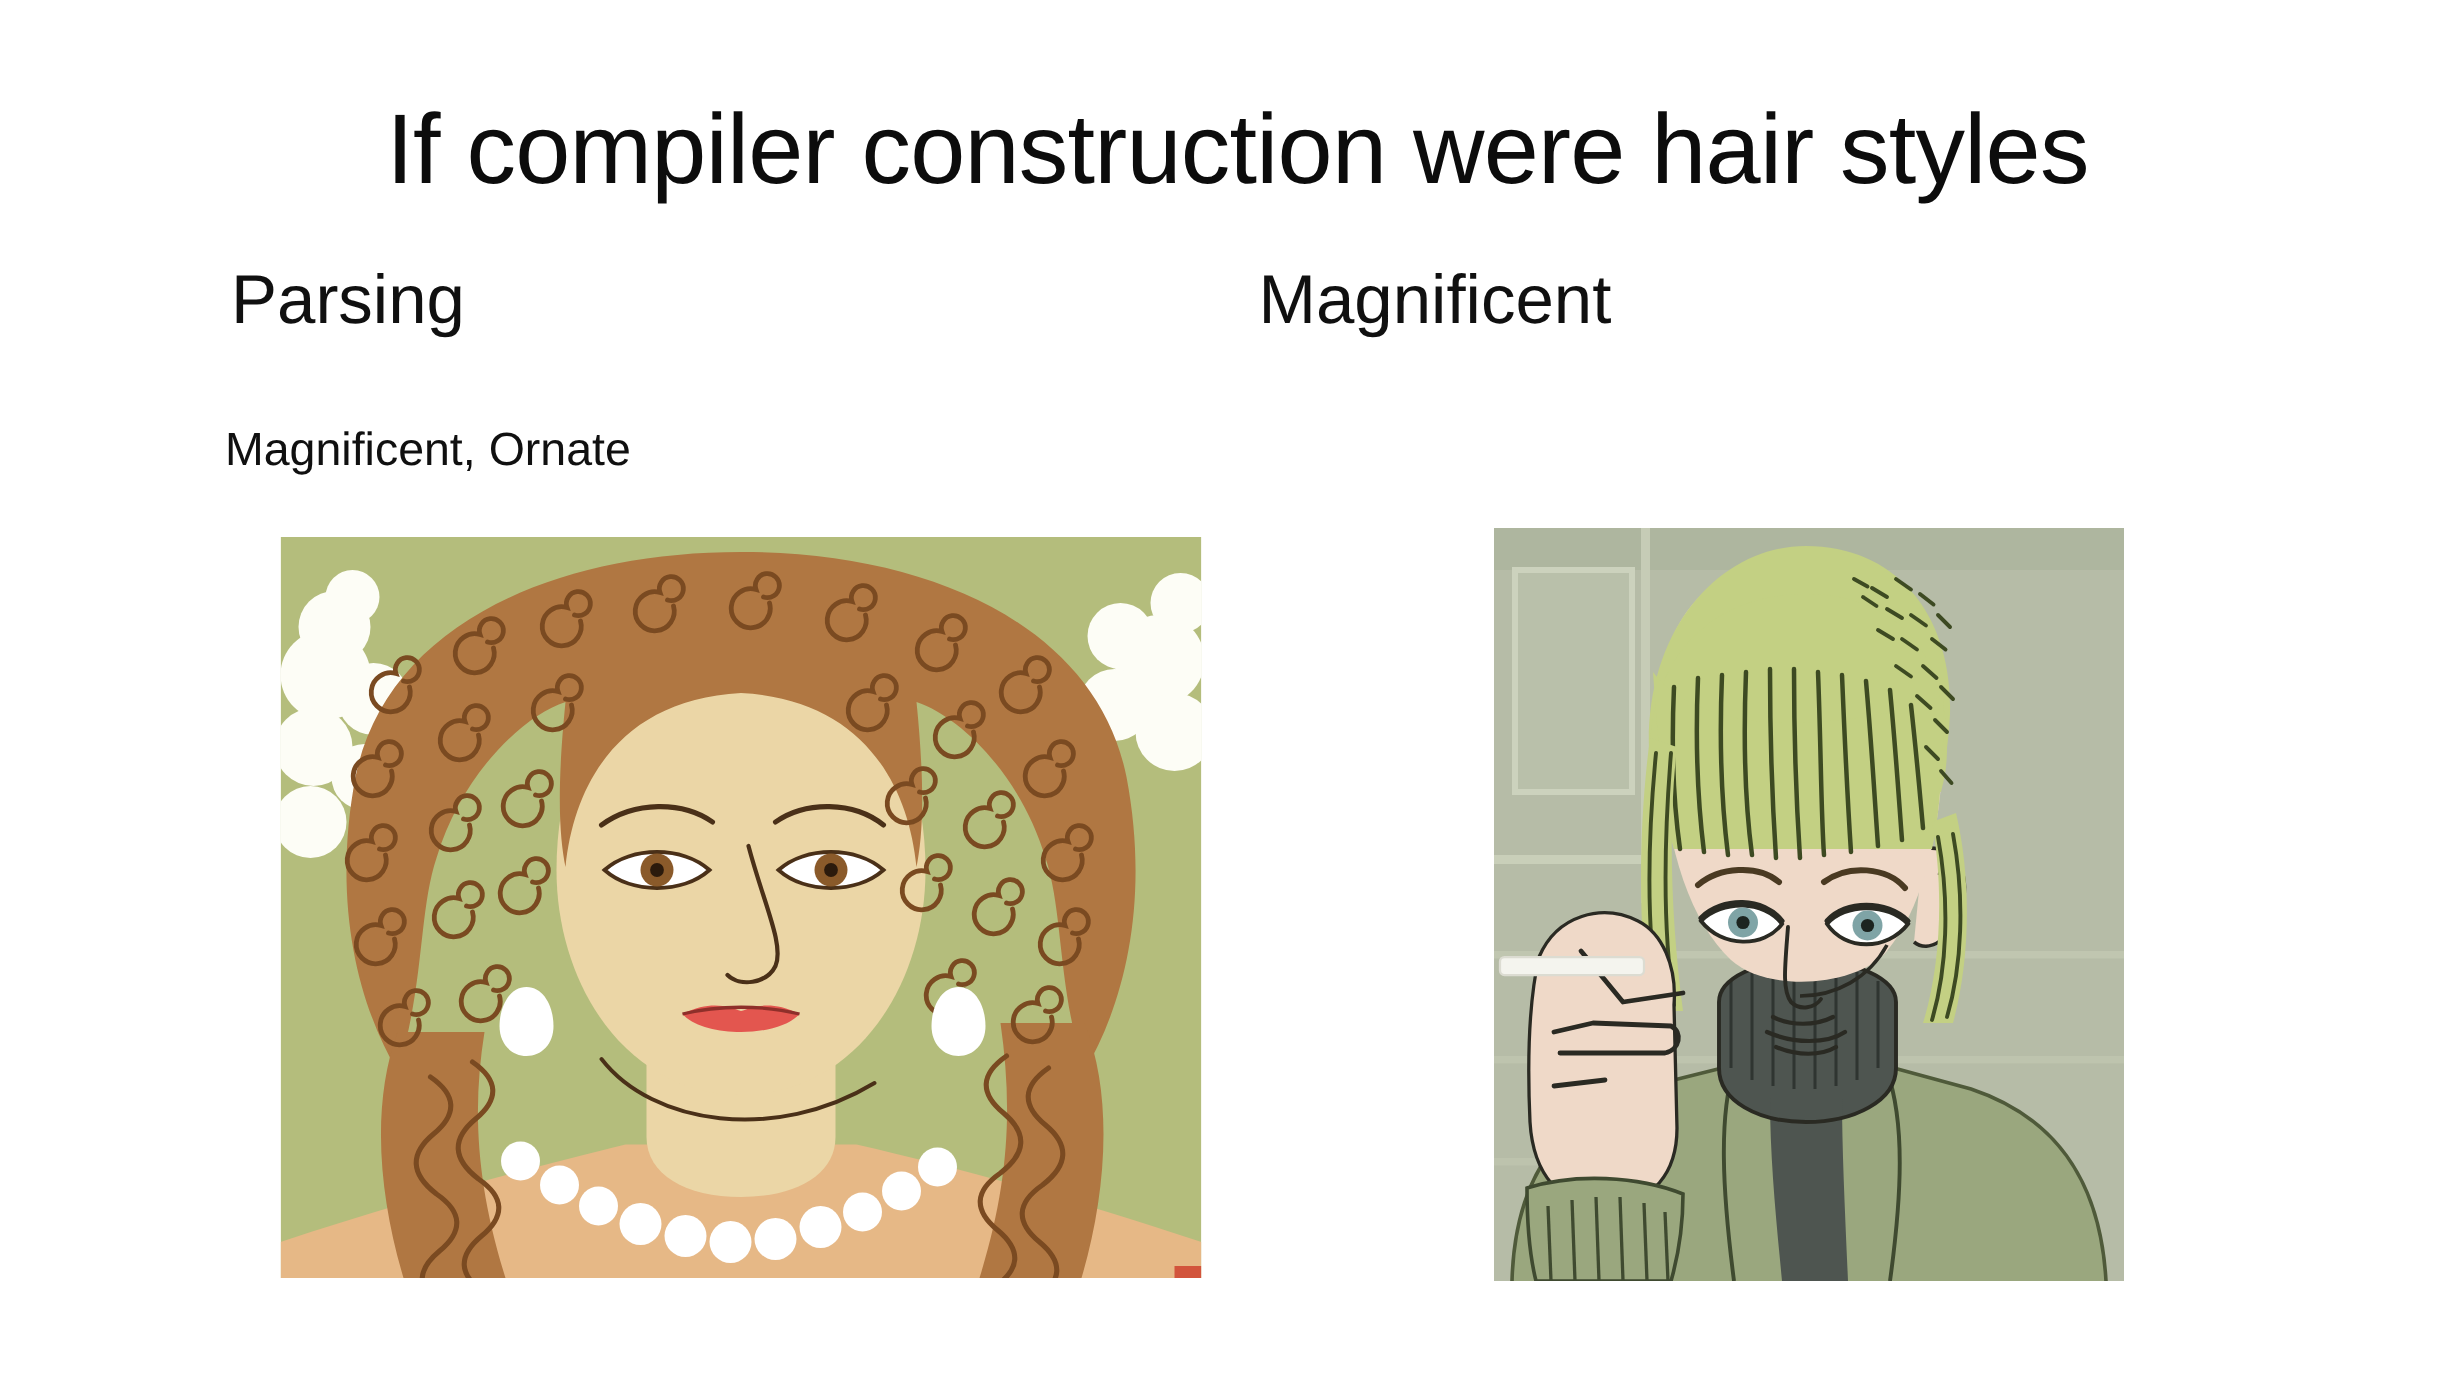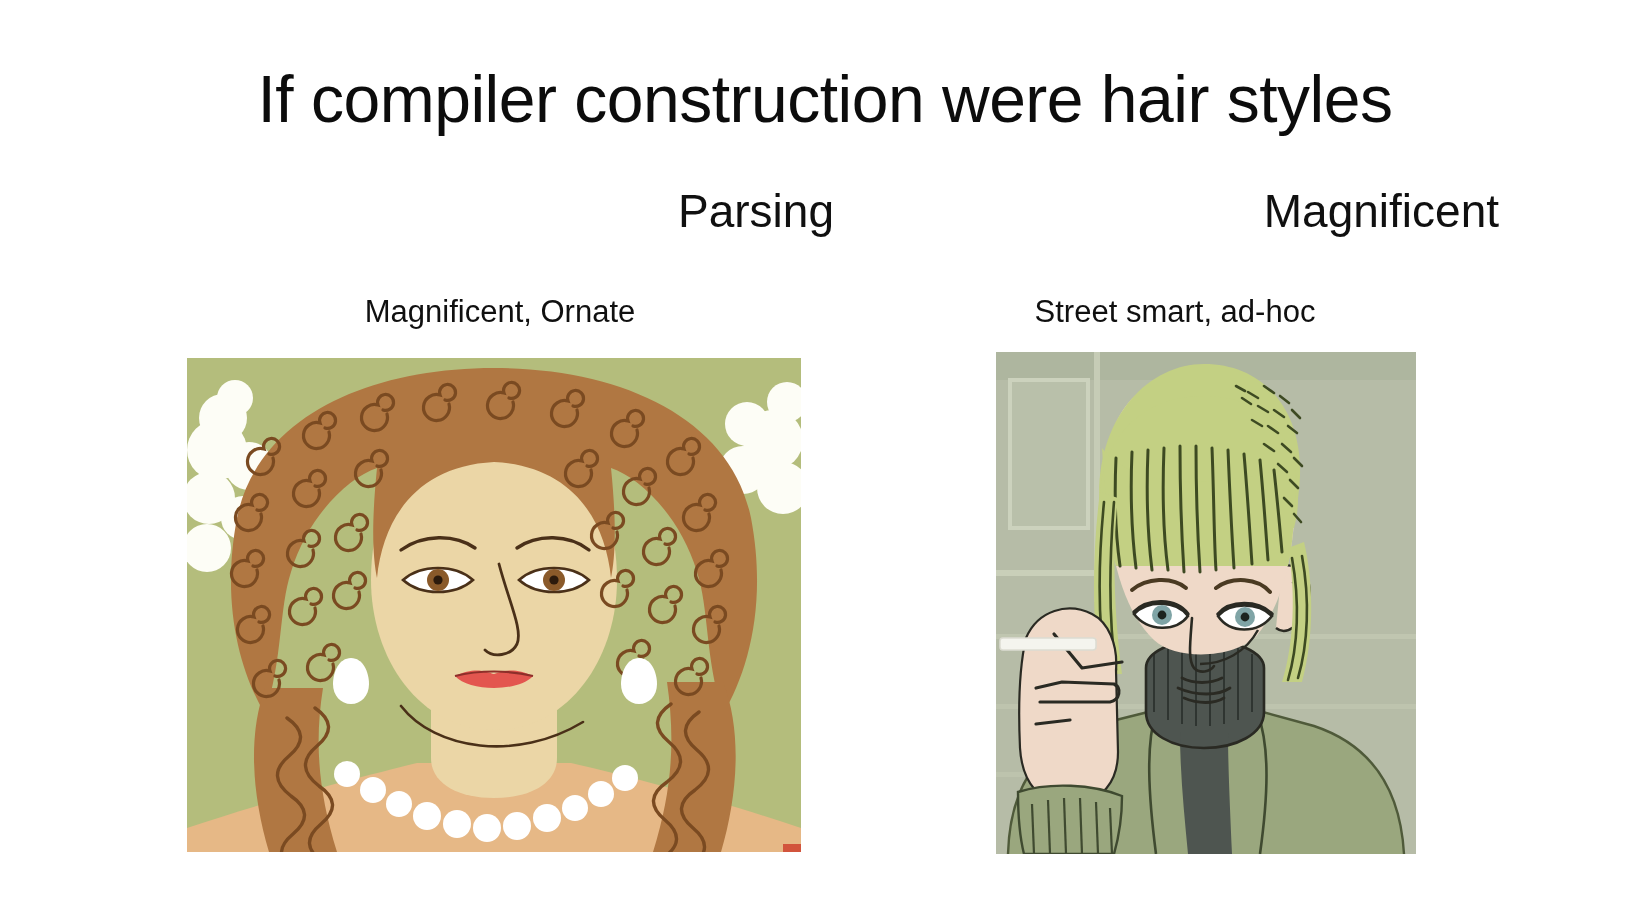--- a/index.html
+++ b/index.html
@@ -40,29 +40,29 @@
     top: 170px;
   }
   .column {
     position: absolute;
     top: 0;
   }
   .col-left  { left: 150px;  width: 700px; }
   .col-right { left: 835px;  width: 680px; }
 
   .col-heading {
-    text-align: right;
+    text-align: left;
     font-size: 46px;
     font-weight: 400;
     line-height: 1.1;
     color: #101010;
-    margin: 16px;
+    margin: 4px;
   }
   .col-subtitle {
-    text-align: center;
+    text-align: left;
     font-size: 31px;
     font-weight: 400;
     line-height: 1.2;
     color: #101010;
     margin: 56px 0 0 0;
   }
   .figure {
     position: absolute;
     overflow: hidden;
   }
@@ -89,21 +89,20 @@
 
   <div class="columns">
 
     <div class="column col-left">
       <h2 class="col-heading">Parsing</h2>
       <p class="col-subtitle">Magnificent, Ornate</p>
     </div>
 
     <div class="column col-right">
       <h2 class="col-heading">Magnificent</h2>
-      <p class="col-subtitle">Street smart, ad-hoc</p>
     </div>
 
   </div>
 
   <div class="figure fig-left">
     <svg viewBox="0 0 614 494" preserveAspectRatio="none" role="img">
       <defs>
         <clipPath id="clipL">
             <rect x="0" y="0" width="614" height="494"></rect>
           </clipPath>

